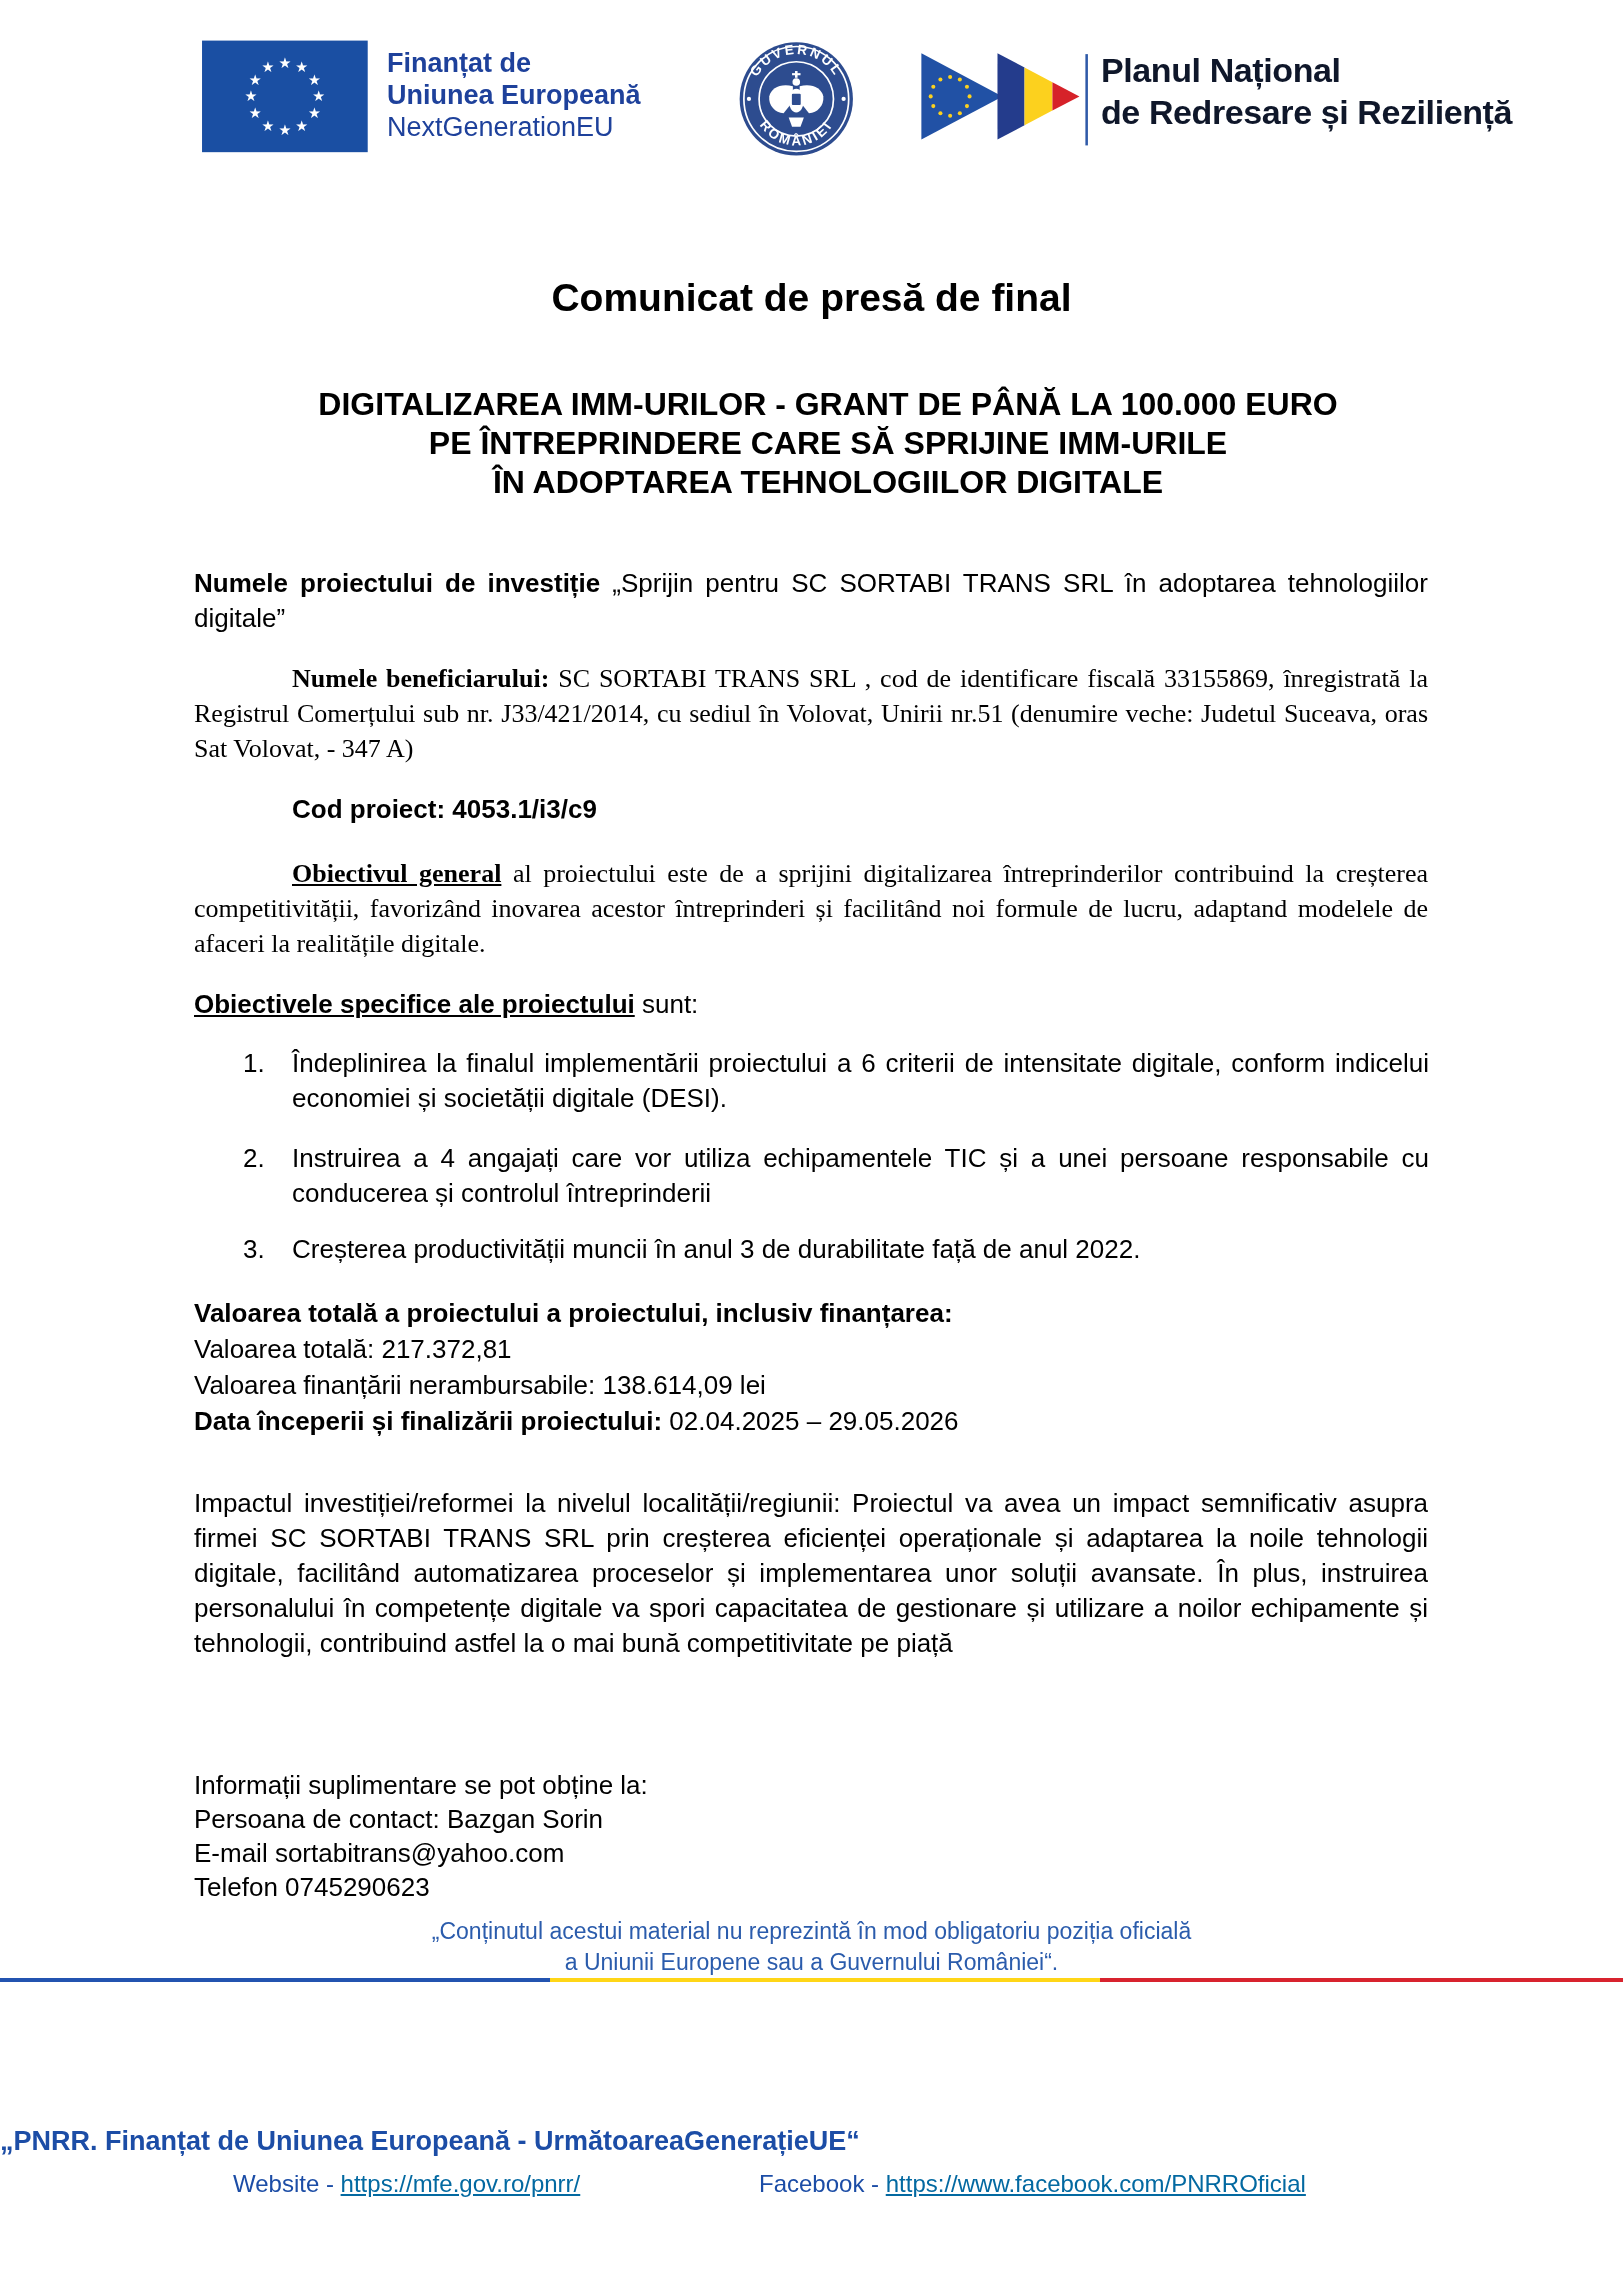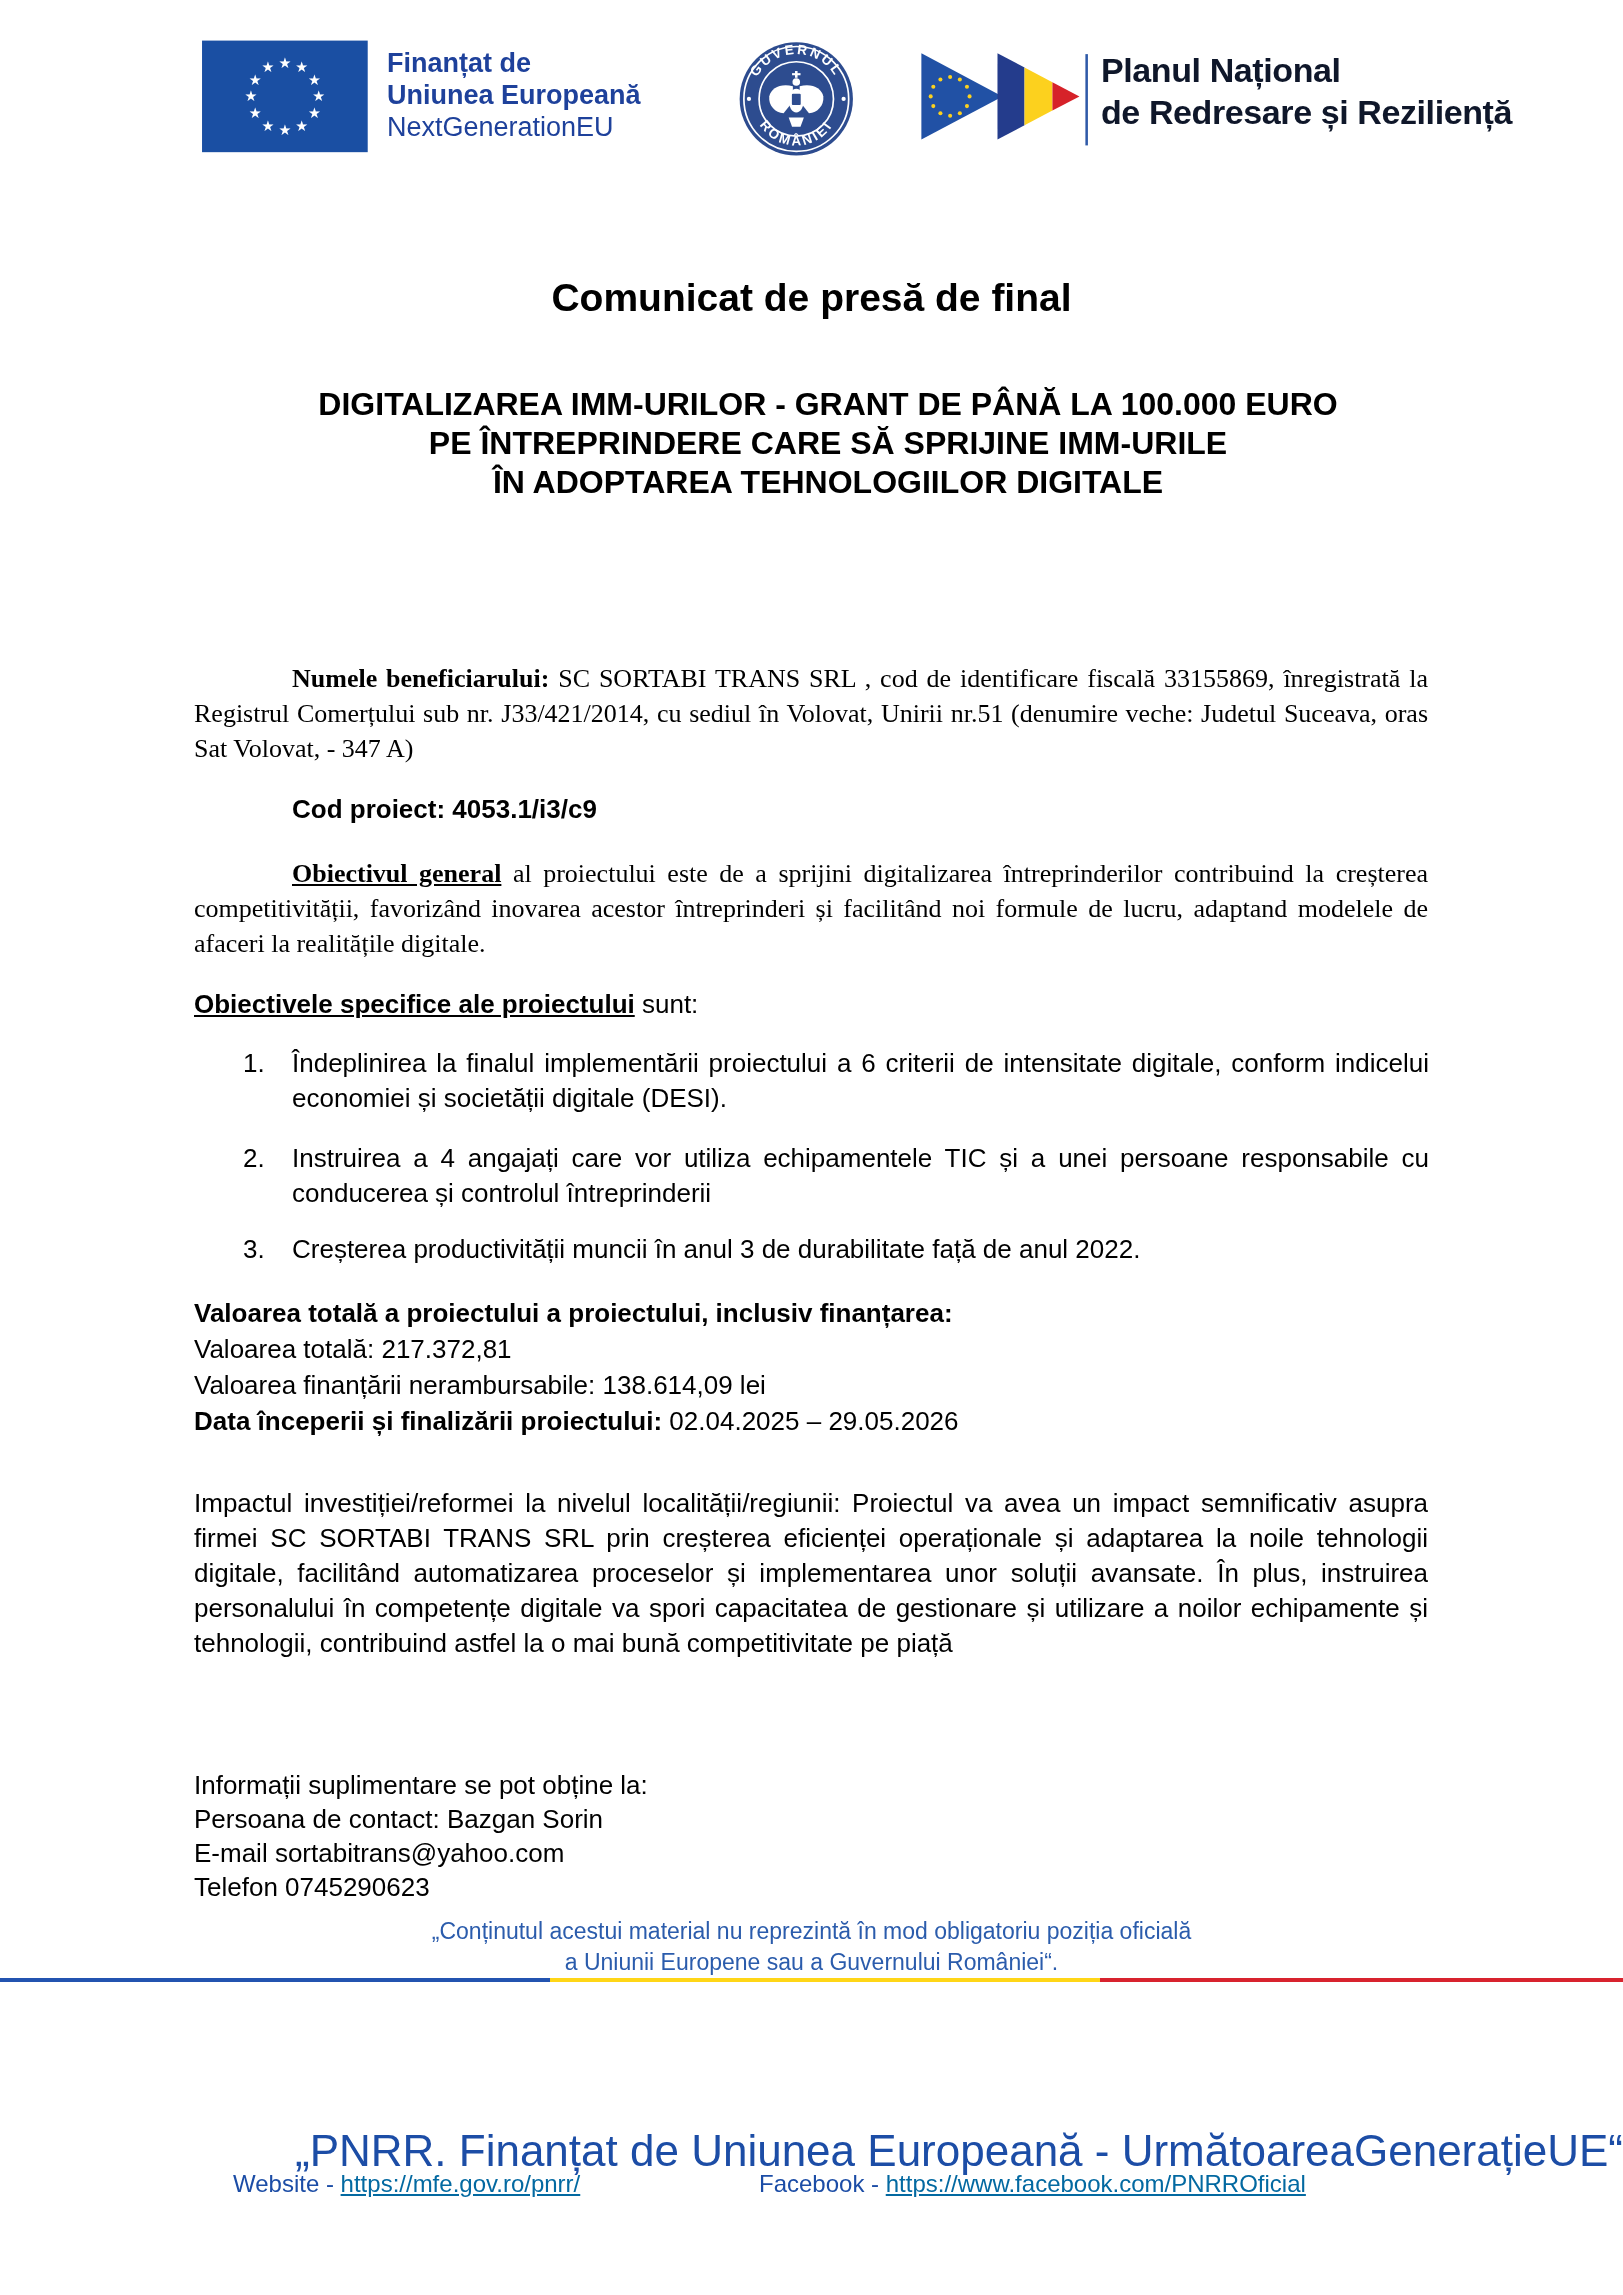--- a/index.html
+++ b/index.html
@@ -33,22 +33,22 @@
   .obj-num  { flex:0 0 49px; }
   .obj-text { flex:1; text-align:justify; }
 
   
   .disclaimer { left:0; top:1916px; width:1623px; text-align:center;
                 font-size:23px; line-height:31px; color:#2b5cac; }
   .tricolor { left:0; top:1978px; width:1623px; height:4.2px; font-size:0; }
   .tricolor span { display:inline-block; height:4.2px; }
 
   
-  .footer-title { left:0; top:2126px; width:1623px; text-align:right;
-                  font-size:44px; font-weight:normal; color:#1c4da6; }
+  .footer-title { left:0; top:2126px; width:1623px; text-align:left;
+                  font-size:27px; font-weight:bold; color:#1c4da6; }
   .footer-links { left:0; top:2170px; width:1623px; height:36px;
                   font-size:24px; color:#1c4da6; }
   .flink { color:#0369a1; text-decoration:underline; cursor:pointer; }
 </style>
 </head>
 <body>
 
 <div class="page">
 
   <svg class="abs" style="left:0;top:0" width="1623" height="186" viewBox="0 0 1920 220">
@@ -133,20 +133,23 @@
   </div>
 
   <div class="abs doc-title">Comunicat de presă de final</div>
 
   <div class="abs subtitle">
     <div class="s2">DIGITALIZAREA IMM-URILOR - GRANT DE PÂNĂ LA 100.000 EURO</div>
     <div class="s2">PE ÎNTREPRINDERE CARE SĂ SPRIJINE IMM-URILE</div>
     <div class="s2">ÎN ADOPTAREA TEHNOLOGIILOR DIGITALE</div>
   </div>
 
+  <div class="abs body-par just" style="top:566px">
+    <span class="b">Numele proiectului de investiție</span><span> „Sprijin pentru SC SORTABI TRANS SRL în adoptarea tehnologiilor digitale”</span>
+  </div>
 
   <div class="abs body-par just indent" style="top:661px">
     <span class="b">Numele beneficiarului:</span><span> SC SORTABI TRANS SRL , cod de identificare fiscală 33155869, înregistrată la Registrul Comerțului sub nr. J33/421/2014, cu sediul în Volovat, Unirii nr.51 (denumire veche: Judetul Suceava, oras Sat Volovat, - 347 A)</span>
   </div>
 
   <div class="abs body-par b" style="top:792px; padding-left:98px">Cod proiect: 4053.1/i3/c9</div>
 
   <div class="abs body-par just indent" style="top:856px">
     <span class="b u">Obiectivul general</span><span> al proiectului este de a sprijini digitalizarea întreprinderilor contribuind la creșterea competitivității, favorizând inovarea acestor întreprinderi și facilitând noi formule de lucru, adaptand modelele de afaceri la realitățile digitale.</span>
   </div>

